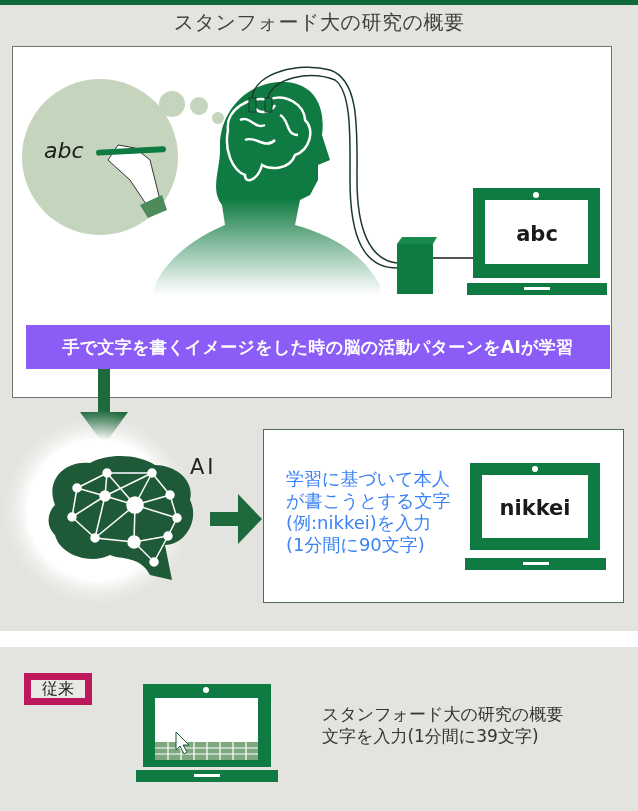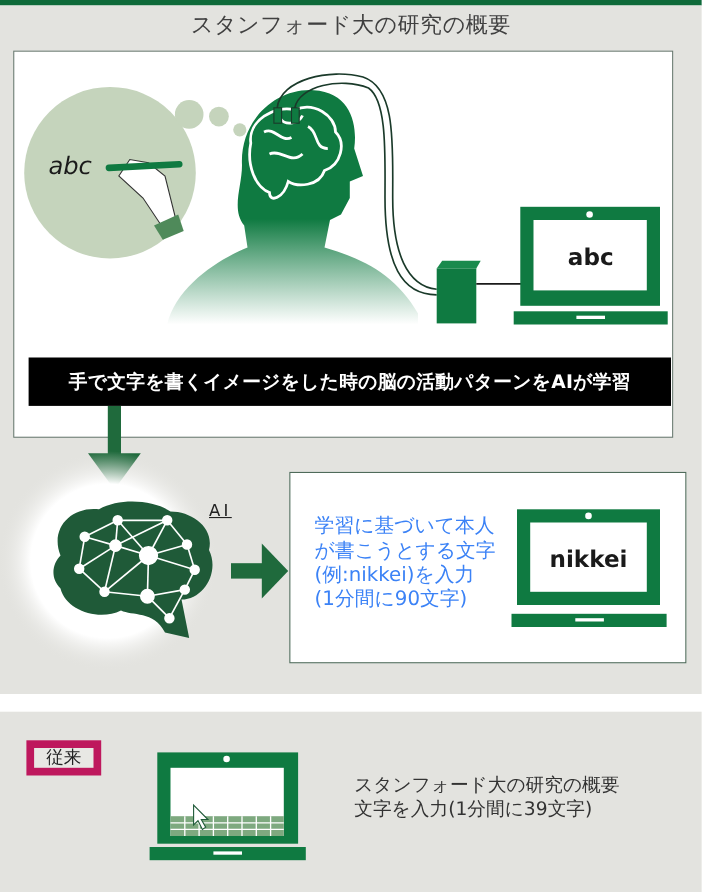--- a/index.html
+++ b/index.html
@@ -1,28 +1,28 @@
 <!DOCTYPE html>
 <html><head>
 <meta charset="utf-8">
 <style>
   * { box-sizing: border-box; margin: 0; padding: 0; }
   body { width: 638px; height: 811px; background: #fff; font-family: "DejaVu Sans", sans-serif; position: relative; overflow: hidden; }
   .top-bar { position: absolute; left: 0; top: 0; width: 638px; height: 5px; background: #0e6a3a; }
   .upper { position: absolute; left: 0; top: 5px; width: 638px; height: 626px; background: #e3e3df; }
   .title { position: absolute; left: 0; top: 9px; width: 638px; text-align: center; font-size: 20px; color: #404040; letter-spacing: 0.5px; }
   .panel1 { position: absolute; left: 12px; top: 46px; width: 600px; height: 352px; background: #fff; border: 1px solid #6a7a70; }
-  .banner { position: absolute; left: 26px; top: 325px; width: 584px; height: 44px; background: #000000; color: #fff; font-weight: bold; font-size: 17px; display: flex; align-items: center; justify-content: center; letter-spacing: 0.3px; }
+  .banner { position: absolute; left: 26px; top: 325px; width: 584px; height: 44px; background: #8b5cf6; color: #fff; font-weight: bold; font-size: 17px; display: flex; align-items: center; justify-content: center; letter-spacing: 0.3px; }
   .panel2 { position: absolute; left: 263px; top: 429px; width: 361px; height: 174px; background: #fff; border: 1px solid #4f6b5a; }
   .panel2-text { position: absolute; left: 22px; top: 38px; font-size: 18px; line-height: 22px; color: #3b82f6; white-space: pre-line; }
   .white-gap { position: absolute; left: 0; top: 631px; width: 638px; height: 16px; background: #fff; }
   .lower { position: absolute; left: 0; top: 647px; width: 638px; height: 164px; background: #e3e3df; }
   .badge { position: absolute; left: 24px; top: 673px; width: 68px; height: 32px; border: 7px solid #be185d; background: #e8e8e4; font-size: 16px; display: flex; align-items: center; justify-content: center; color: #222; }
   .lower-text { position: absolute; left: 322px; top: 703px; font-size: 17px; line-height: 22px; color: #333; white-space: pre-line; }
-  .ai-label { position: absolute; left: 190px; top: 455px; font-size: 15px; color: #222; letter-spacing: 3px; text-decoration: underline; }
+  .ai-label { position: absolute; left: 190px; top: 455px; font-size: 21px; color: #222; letter-spacing: 3px; }
   .laptop-text { font-family: "DejaVu Sans", sans-serif; font-weight: bold; fill: #1a1a1a; }
   svg { position: absolute; left: 0; top: 0; }
 </style>
 </head>
 <body>
 
 <div class="top-bar"></div>
 <div class="upper"></div>
 <div class="title">スタンフォード大の研究の概要</div>
 

